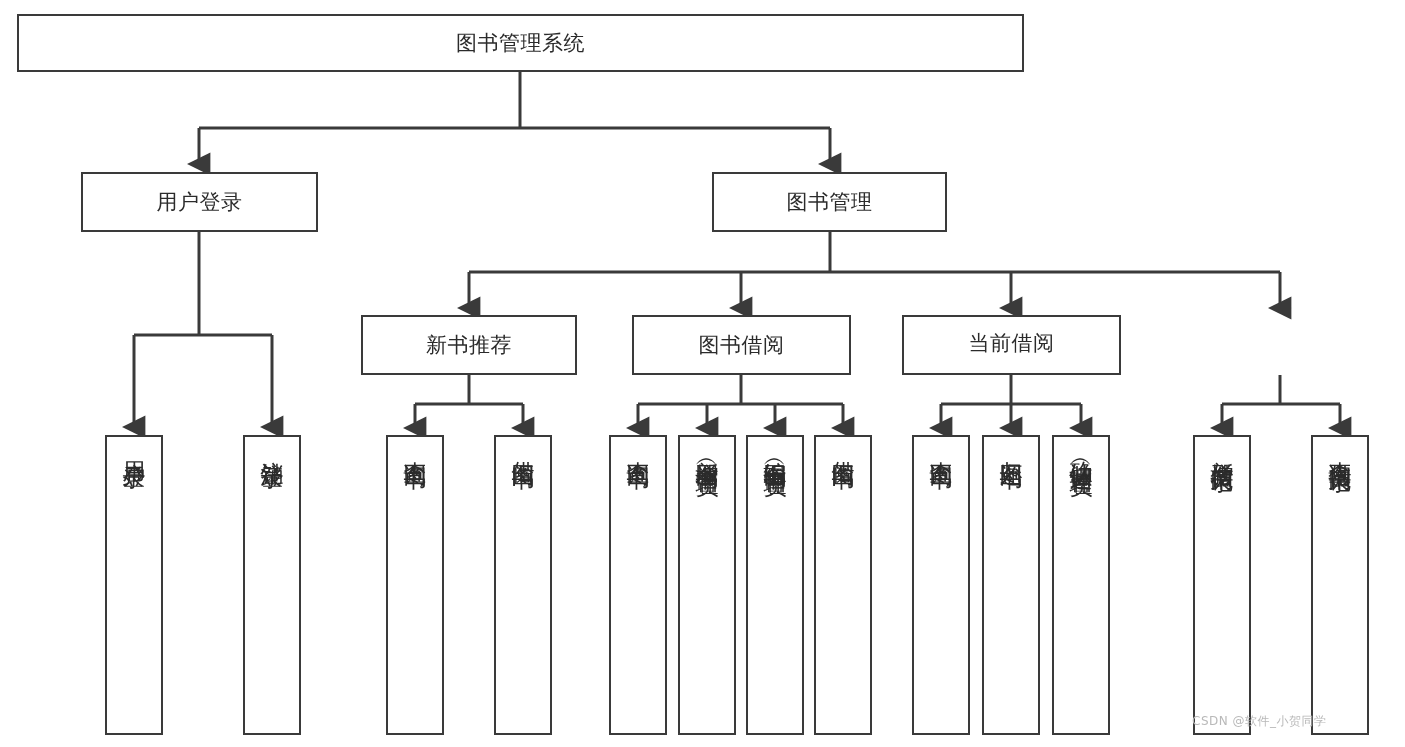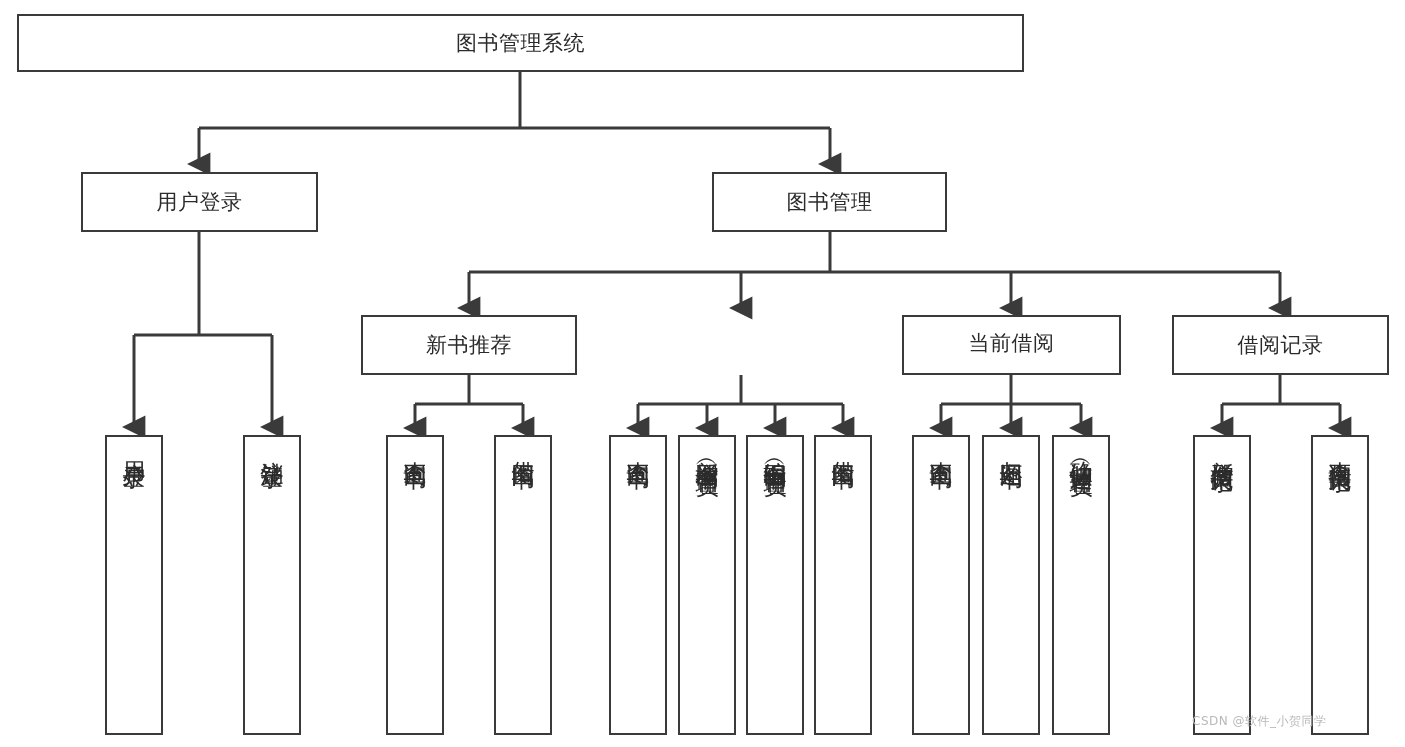--- a/index.html
+++ b/index.html
@@ -133,25 +133,25 @@
   <div class="node horiz" style="left:81px; top:172px; width:237px; height:60px;">
     <span class="lbl">用户登录</span>
   </div>
   <div class="node horiz" style="left:712px; top:172px; width:235px; height:60px;">
     <span class="lbl">图书管理</span>
   </div>
 
   <div class="node horiz" style="left:361px; top:315px; width:216px; height:60px;">
     <span class="lbl">新书推荐</span>
   </div>
+  <div class="node horiz" style="left:632px; top:315px; width:219px; height:60px;">
+    <span class="lbl">图书借阅</span>
+  </div>
   <div class="node horiz" style="left:902px; top:315px; width:219px; height:60px;font-family:Liberation Mono, monospace;">
     <span class="lbl">当前借阅</span>
-  </div>
-  <div class="node horiz" style="left:1172px; top:315px; width:217px; height:60px;">
-    <span class="lbl">借阅记录</span>
   </div>
 
   <div class="node vert" style="left:105px; top:435px; width:58px; height:300px;">
     <span class="lbl">用户登录</span>
   </div>
   <div class="node vert" style="left:243px; top:435px; width:58px; height:300px;">
     <span class="lbl">注销登录</span>
   </div>
 
   <div class="node vert" style="left:386px; top:435px; width:58px; height:300px;">

